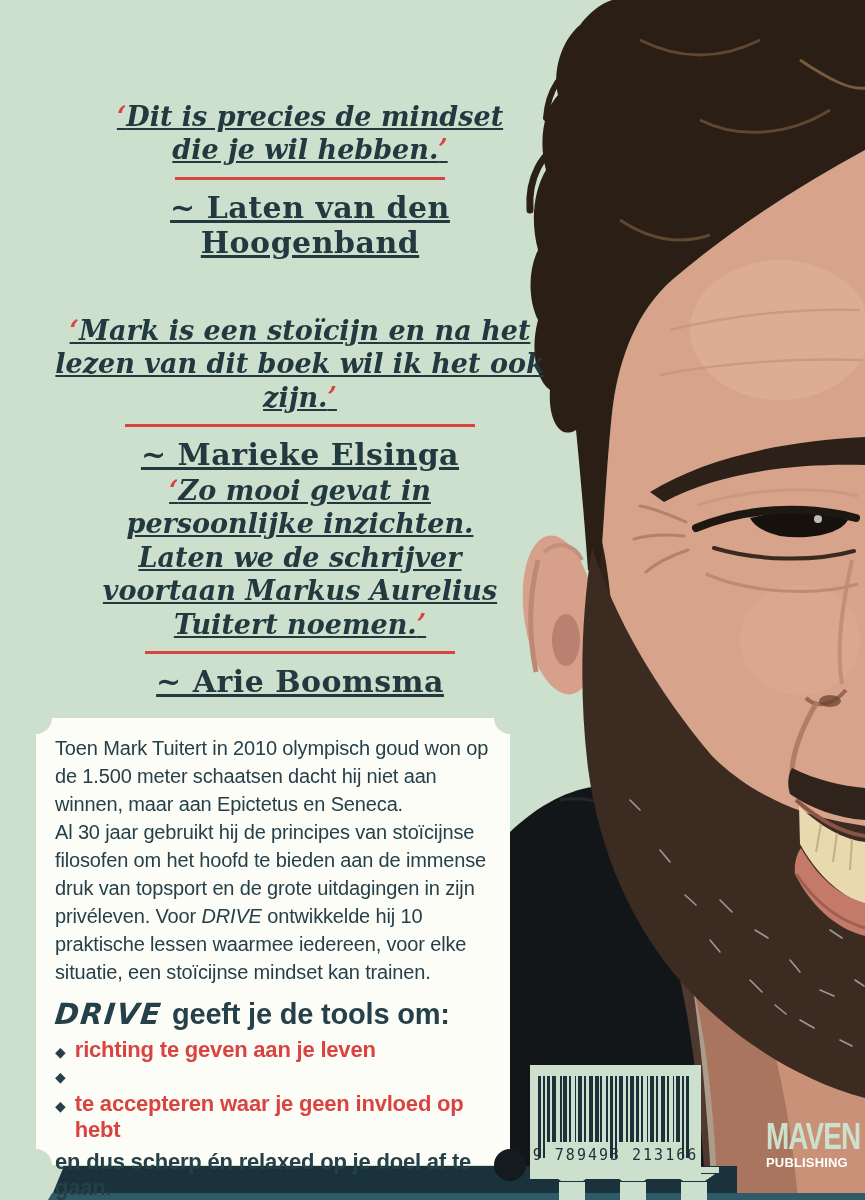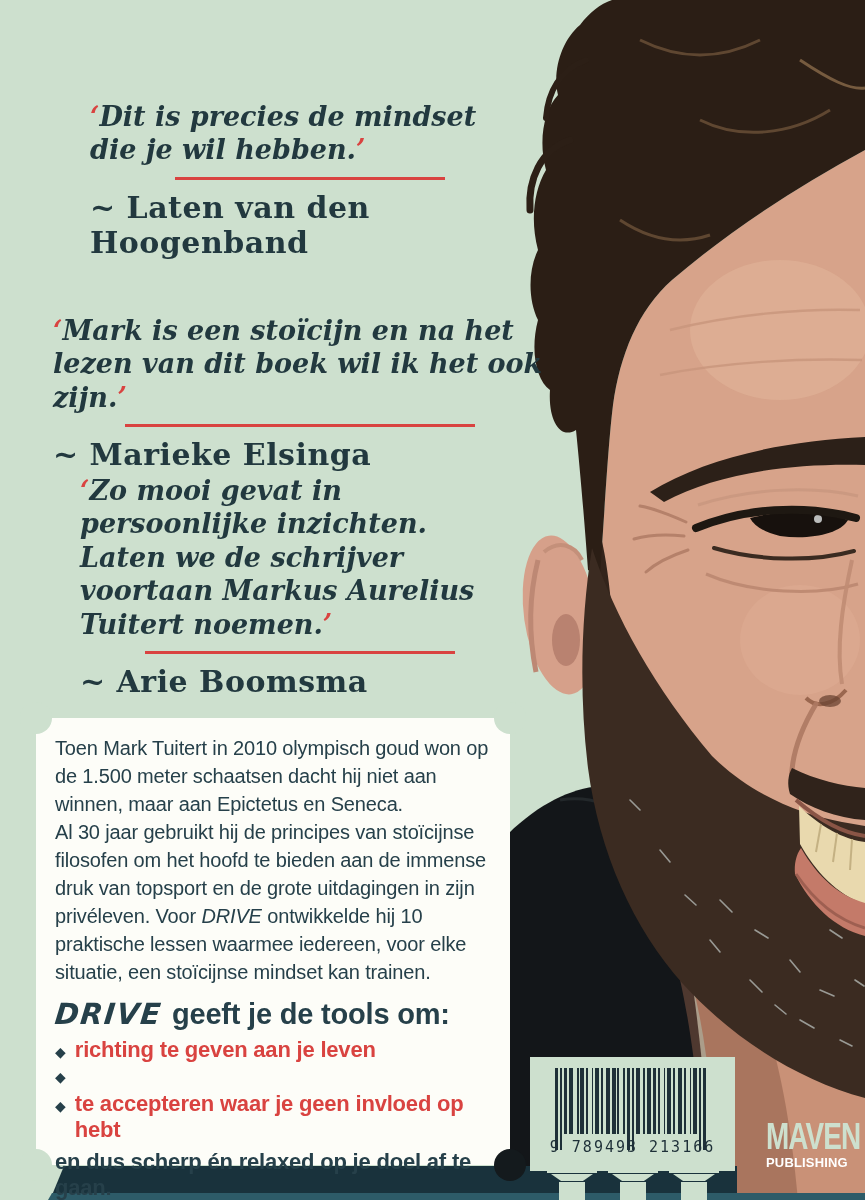--- a/index.html
+++ b/index.html
@@ -4,21 +4,21 @@
 <style>
   html,body{margin:0;padding:0;background:#888;}
   .cover{
     position:relative;width:865px;height:1200px;margin:0 auto;
     background:var(--mint,#cde0ce);overflow:hidden;
     font-family:"Liberation Sans",sans-serif;
   }
   .portrait{position:absolute;right:0;top:0;display:block;}
 
   
-  .quote-block{position:absolute;text-align:left;color:var(--ink,#22393f);}
+  .quote-block{position:absolute;text-align:center;color:var(--ink,#22393f);text-decoration:underline;}
   .quote{font-family:"DejaVu Serif",serif;font-weight:bold;font-style:italic;
          font-size:27px;line-height:1.24;margin:0;}
   .qmark{color:var(--red,#d94340);}
   .rule{border:none;border-top:3px solid var(--red,#d94340);margin:10px auto;}
   .attribution{font-family:"DejaVu Serif",serif;font-weight:bold;font-size:30px;
                line-height:1.18;margin:0;letter-spacing:.5px;}
   #q1{top:84px;left:50px;width:440px;}  #q1 .rule{width:270px;}
   #q2{top:298px;left:13px;width:494px;} #q2 .rule{width:350px;}
   #q3{top:458px;left:40px;width:440px;} #q3 .rule{width:310px;}
 
@@ -44,21 +44,21 @@
   .closing{font-weight:bold;font-size:22px;margin:4px 0 0;letter-spacing:-.2px;}
 
   
   .bottom-band{position:absolute;left:50px;top:1166px;width:687px;height:34px;
     background:var(--band,#19323c);clip-path:polygon(14px 0,100% 0,100% 100%,0 100%);}
   .bottom-strip{position:absolute;left:48px;top:1193px;width:817px;height:7px;
     background:var(--strip,#2d5b68);clip-path:polygon(4px 0,100% 0,100% 100%,0 100%);}
 
   
   .barcode-unit{position:absolute;left:530px;top:1053px;width:205px;height:147px;}
-  .barcode-panel{position:absolute;left:0;top:4px;width:205px;height:114px;background:var(--mint,#cde0ce);}
+  .barcode-panel{position:absolute;left:0;top:12px;width:171px;height:114px;background:var(--mint,#cde0ce);}
   .bars{position:relative;width:156px;height:66px;margin:11px auto 0;}
   .bar{position:absolute;top:0;background:var(--bars,#1e3038);}
   .digits{text-align:center;font-family:"DejaVu Sans Mono",monospace;font-size:15px;
     color:var(--bars,#1e3038);letter-spacing:2px;margin-top:4px;position:relative;}
   .colonnade{position:absolute;left:0;bottom:0;width:100%;height:33px;}
   .column{position:absolute;bottom:0;width:50px;height:33px;display:flex;
     flex-direction:column;align-items:center;}
   .col-cap{width:50px;height:6px;background:var(--mint,#cde0ce);}
   .col-neck{width:42px;height:7px;background:var(--mint,#cde0ce);margin-top:1px;
     clip-path:polygon(0 0,100% 0,76% 100%,24% 100%);}

